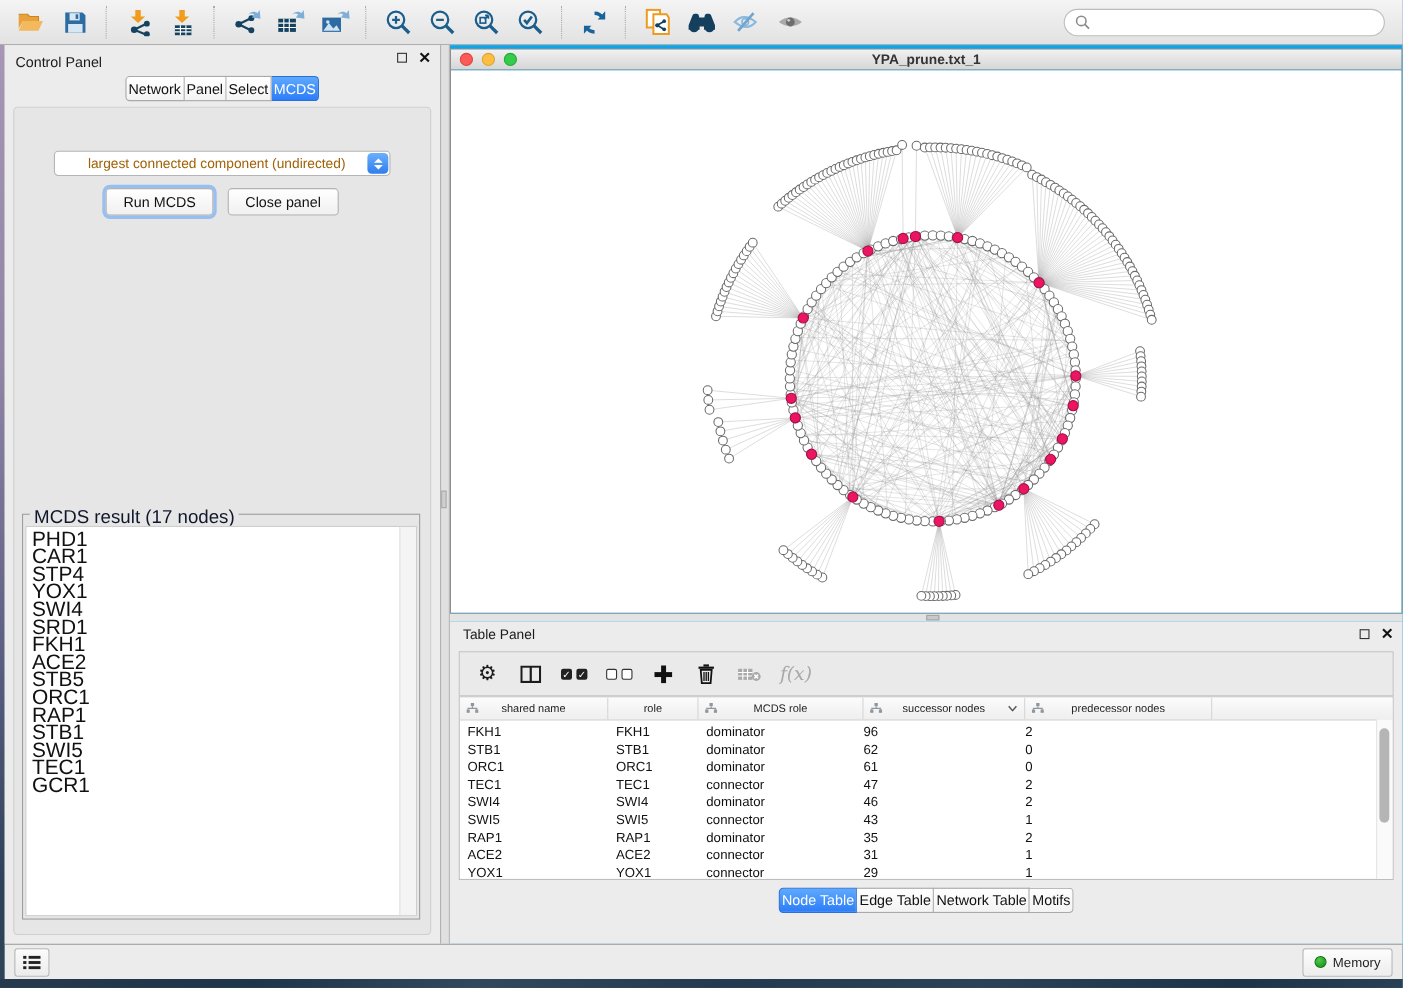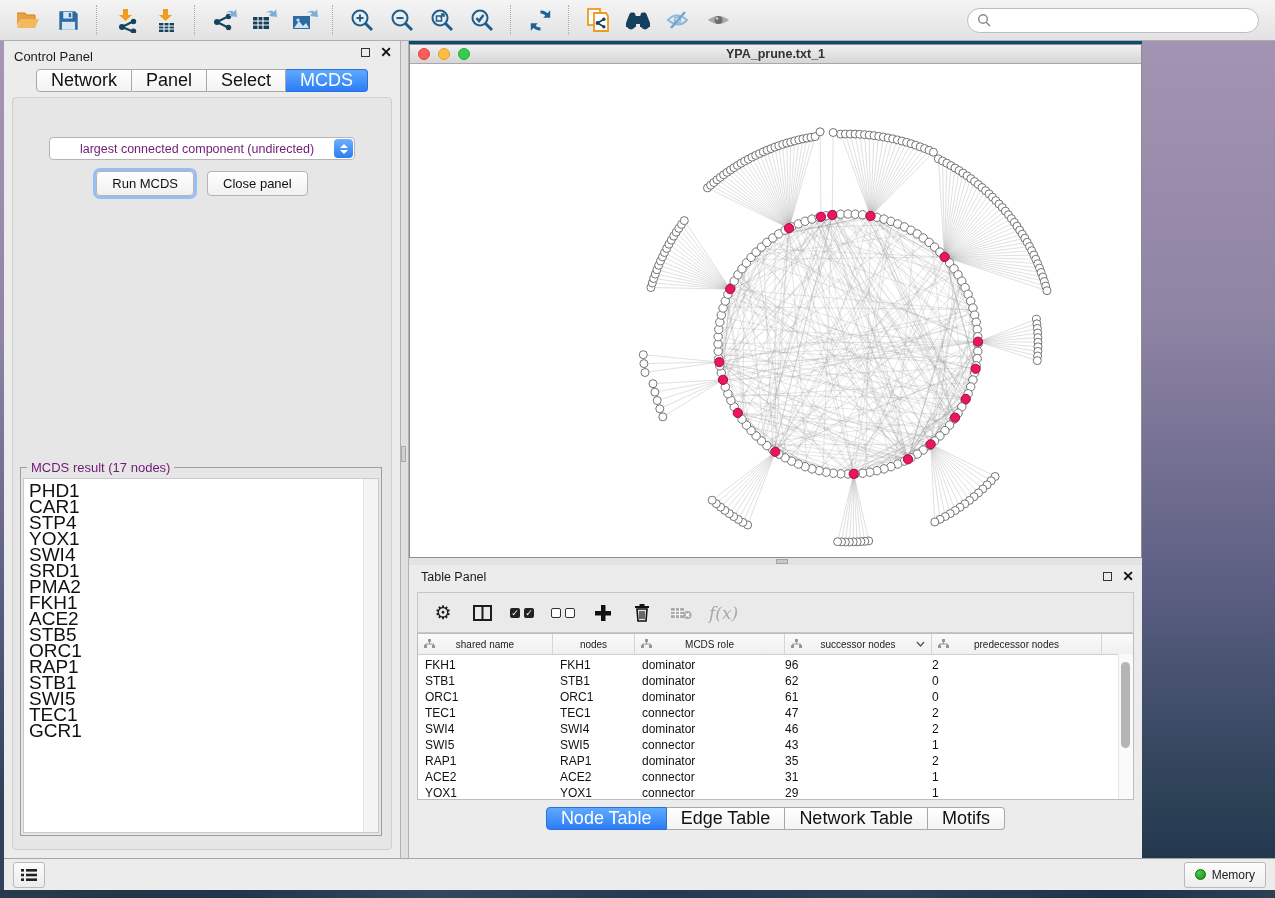--- a/index.html
+++ b/index.html
@@ -12,66 +12,66 @@
   .toolbar{position:absolute;left:0;top:0;width:1275px;height:41px;
     background:linear-gradient(#f4f4f4,#e2e2e2);border-bottom:1px solid #aeaeae;
     display:flex;align-items:center;padding:0 10px;box-sizing:border-box;gap:4px}
   .tb-btn{width:36px;height:34px;display:flex;align-items:center;justify-content:center;border-radius:4px}
   .tb-sep{width:1px;height:30px;border-left:1px dotted #a9a9a9;margin:0 6px}
   .tb-spacer{flex:1}
   .searchbox{width:292px;height:25px;background:#fff;border:1px solid #bdbdbd;border-radius:13px;
     display:flex;align-items:center;padding:0 9px;box-sizing:border-box;gap:6px;margin-right:6px}
   .searchbox input{border:none;outline:none;flex:1;font-size:12px;background:transparent;font-family:"Liberation Sans",sans-serif}
   
-  .content{position:absolute;left:4px;top:41px;width:1138px;height:817px;display:flex;background:#e9e9e9}
+  .content{position:absolute;left:4px;top:41px;width:1271px;height:817px;display:flex;background:#e9e9e9}
   .statusbar{position:absolute;left:4px;top:858px;width:1271px;height:32px;background:#ececec;
     border-top:1px solid #a6a6a6;display:flex;align-items:center;padding:0 9px;box-sizing:border-box}
   .sb-btn{width:30px;height:24px;border:1px solid #b9b9b9;border-radius:3px;background:linear-gradient(#fbfbfb,#ececec);
     display:flex;align-items:center;justify-content:center}
   .memory-btn{margin-left:auto;height:24px;border:1px solid #b9b9b9;border-radius:3px;background:linear-gradient(#fdfdfd,#ededed);
     display:flex;align-items:center;gap:6px;padding:0 10px;font-size:12px;color:#222}
   .mem-dot{width:11px;height:11px;border-radius:50%;background:radial-gradient(circle at 35% 30%,#4ecb4e,#128c12);border:1px solid #0c6e0c;box-sizing:border-box}
   
   .control-panel{width:396px;background:#ececec;position:relative;flex:none}
   .vsplit{width:7px;flex:none;background:#e0e0e0;border-left:1px solid #b2b2b2;border-right:1px solid #b2b2b2;position:relative}
   .vsplit .grip{position:absolute;left:0px;top:405px;width:5px;height:16px;background:#cfcfcf;border:1px solid #aaa;box-sizing:border-box}
   .cp-title{position:absolute;left:10px;top:8px;font-size:13px;color:#1a1a1a}
   .panel-ctrls{position:absolute;right:8px;top:6px;display:flex;gap:10px;align-items:center}
   .float-glyph{width:9px;height:9px;border:1.5px solid #333;box-sizing:border-box;display:inline-block}
   .close-glyph{font-size:14px;font-weight:bold;color:#111;line-height:10px}
   .seg-tabs{display:flex}
   .cp-tabs{position:absolute;left:0;right:0;top:28px;display:flex;justify-content:center}
-  .seg-tab{height:21px;line-height:21px;padding:0 14px;font-size:18px;color:#111;background:linear-gradient(#fff,#f3f3f3);
+  .seg-tab{height:21px;line-height:21px;padding:0 2px;font-size:13px;color:#111;background:linear-gradient(#fff,#f3f3f3);
     border:1px solid #a9a9a9;border-left:none;text-align:center}
   .seg-tab:first-child{border-left:1px solid #a9a9a9;border-radius:4px 0 0 4px}
   .seg-tab:last-child{border-radius:0 4px 4px 0}
   .seg-tab.selected{background:linear-gradient(#5fa9fd,#2b7df8);color:#fff;border-color:#2b6fd8}
   .cp-body{position:absolute;left:8px;right:8px;top:56px;bottom:8px;background:#e6e6e6;
     border:1px solid #cfcfcf;border-radius:4px}
   .opt-label{position:absolute;left:0;right:0;top:17px;text-align:center;font-size:13px;color:#111}
   .criterion-select{position:absolute;left:36px;right:36px;top:39px;height:23px;background:#fff;border:1px solid #b5b5b5;
-    border-radius:4px;display:flex;align-items:center;font-size:12.5px;color:#701a75;padding-left:10px;box-sizing:border-box}
+    border-radius:4px;display:flex;align-items:center;font-size:12.5px;color:#a16207;padding-left:10px;box-sizing:border-box}
   .criterion-select .val{flex:1;text-align:center}
   .stepper{width:19px;height:19px;margin-right:1px;border-radius:4px;background:linear-gradient(#6cb0fc,#2f7df0);
     display:flex;flex-direction:column;align-items:center;justify-content:center;gap:2px}
   .stepper i{width:0;height:0;border-left:4px solid transparent;border-right:4px solid transparent}
   .stepper .up{border-bottom:4px solid #fff}
   .stepper .dn{border-top:4px solid #fff}
   .cp-buttons{position:absolute;left:0;right:0;top:73px;display:flex;justify-content:center;gap:13px}
   .btn{height:23px;padding:0 15px;font-size:13px;color:#111;background:linear-gradient(#fff,#f0f0f0);
     border:1px solid #b4b4b4;border-radius:4px;display:flex;align-items:center}
   .btn.focused{box-shadow:0 0 0 3px rgba(100,165,250,.6)}
   .groupbox{position:absolute;left:7px;right:9px;top:369px;bottom:13px;border:1px solid #9e9e9e}
-  .groupbox .gb-label{position:absolute;top:-8px;left:6px;background:#e6e6e6;padding:0 4px;font-size:13px;color:#701a75}
+  .groupbox .gb-label{position:absolute;top:-8px;left:6px;background:#e6e6e6;padding:0 4px;font-size:17px;color:#0f172a}
   .gb-list{position:absolute;left:2px;right:2px;top:10px;bottom:2px;background:#fff;border:1px solid #c9c9c9;overflow:hidden}
   .mcds-item{font-size:19px;line-height:16px;padding-left:5px;color:#111}
   .gb-list .pad{height:4px}
   .list-scroll{position:absolute;right:0;top:0;bottom:0;width:14px;background:#f4f4f4;border-left:1px solid #e2e2e2}
   
-  .right-pane{flex:1;display:flex;flex-direction:column;background:#0c4a6e}
+  .right-pane{flex:1;display:flex;flex-direction:column;background:#0ea5e9}
   .net-window{margin-top:3px;height:514px;flex:none;border:1px solid #8f8f8f;display:flex;flex-direction:column;box-sizing:border-box}
   .net-titlebar{height:18px;flex:none;background:linear-gradient(#f1f1f1,#d6d6d6);border-bottom:1px solid #a8a8a8;position:relative}
   .lights{position:absolute;left:8px;top:3px;display:flex;gap:8px}
   .light{width:12px;height:12px;border-radius:50%;box-sizing:border-box}
   .light.red{background:#fc5b57;border:1px solid #dd4541}
   .light.yellow{background:#fdbe41;border:1px solid #dfa339}
   .light.green{background:#35cb4b;border:1px solid #2aa83c}
   .net-title{position:absolute;left:0;right:0;top:2px;text-align:center;font-size:12.5px;font-weight:bold;color:#333}
   .net-canvas{flex:1;background:#fff;position:relative;overflow:hidden}
   #netsvg{position:absolute;left:0;top:0}
@@ -310,21 +310,20 @@
         <span class="gb-label">MCDS result (17 nodes)</span>
         <div class="gb-list">
           <div class="pad"></div>
           <div>
               <div class="mcds-item">PHD1</div>
               <div class="mcds-item">CAR1</div>
               <div class="mcds-item">STP4</div>
               <div class="mcds-item">YOX1</div>
               <div class="mcds-item">SWI4</div>
               <div class="mcds-item">SRD1</div>
-              <div class="mcds-item">PMA2</div>
               <div class="mcds-item">FKH1</div>
               <div class="mcds-item">ACE2</div>
               <div class="mcds-item">STB5</div>
               <div class="mcds-item">ORC1</div>
               <div class="mcds-item">RAP1</div>
               <div class="mcds-item">STB1</div>
               <div class="mcds-item">SWI5</div>
               <div class="mcds-item">TEC1</div>
               <div class="mcds-item">GCR1</div>
             </div>
@@ -1194,21 +1193,21 @@
                     <rect x="4" y="0" width="3" height="3"></rect>
                     <rect x="0" y="6" width="3" height="3"></rect>
                     <rect x="8" y="6" width="3" height="3"></rect>
                   </g>
                   <path d="M5.5 3v2M1.5 6V5h8v1" stroke="#8f969c" fill="none"></path>
                 </svg>
               </span>
               <span>shared name</span>
             </div>
             <div class="th c1">
-              <span>nodes</span>
+              <span>role</span>
             </div>
             <div class="th c2">
               <span class="hier">
                 <svg width="11" height="10" viewBox="0 0 11 10">
                   <g fill="#8f969c">
                     <rect x="4" y="0" width="3" height="3"></rect>
                     <rect x="0" y="6" width="3" height="3"></rect>
                     <rect x="8" y="6" width="3" height="3"></rect>
                   </g>
                   <path d="M5.5 3v2M1.5 6V5h8v1" stroke="#8f969c" fill="none"></path>

